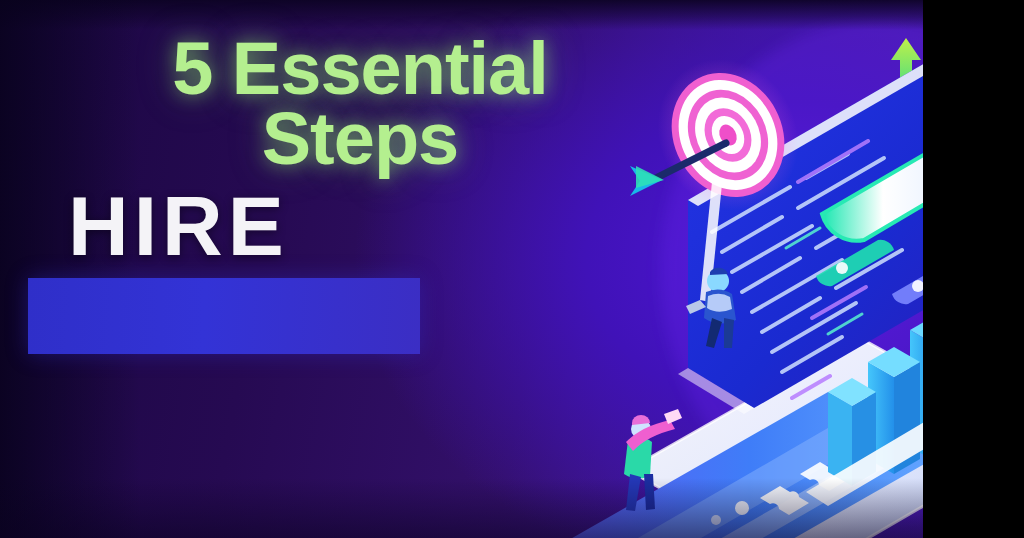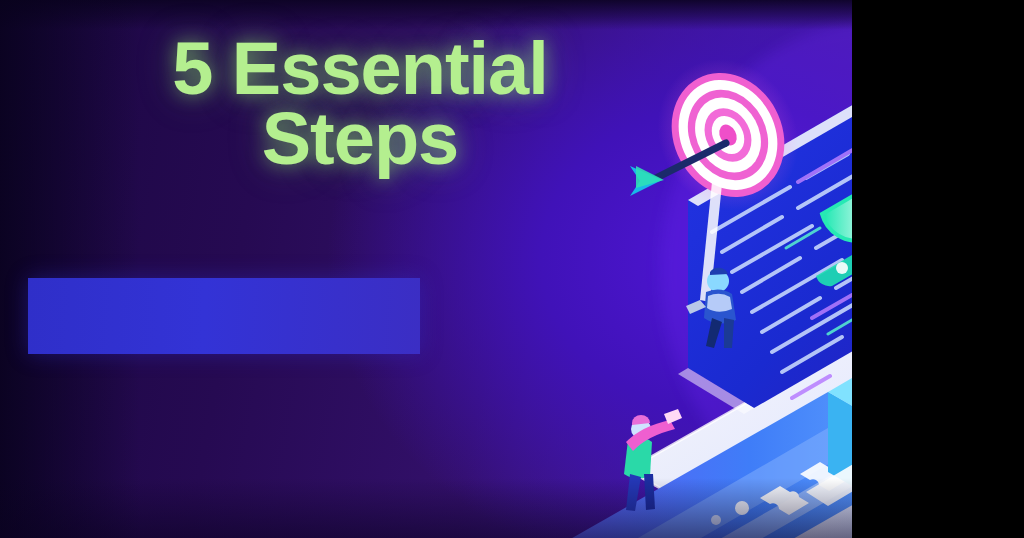--- a/index.html
+++ b/index.html
@@ -2,21 +2,21 @@
 <html><head>
 <meta charset="utf-8">
 <style>
   html, body {
     margin: 0;
     padding: 0;
     background: #000;
   }
   #canvas {
     position: relative;
-    width: 852px;
+    width: 923px;
     height: 538px;
     overflow: hidden;
     font-family: "Liberation Sans", sans-serif;
     background: #4d7c0f;
   }
 
   
   .bg-base {
     position: absolute; inset: 0;
     background:
@@ -321,16 +321,17 @@
     </g>
   </svg>
 
   <div class="bg-topshade"></div>
   <div class="bg-leftshade"></div>
   <div class="bg-botshade"></div>
 
   <div class="headline">5 Essential
 Steps</div>
 
+  <div class="hire">HIRE</div>
 
   <div class="seo-banner"></div>
 
 </div>
 
 </body></html>

